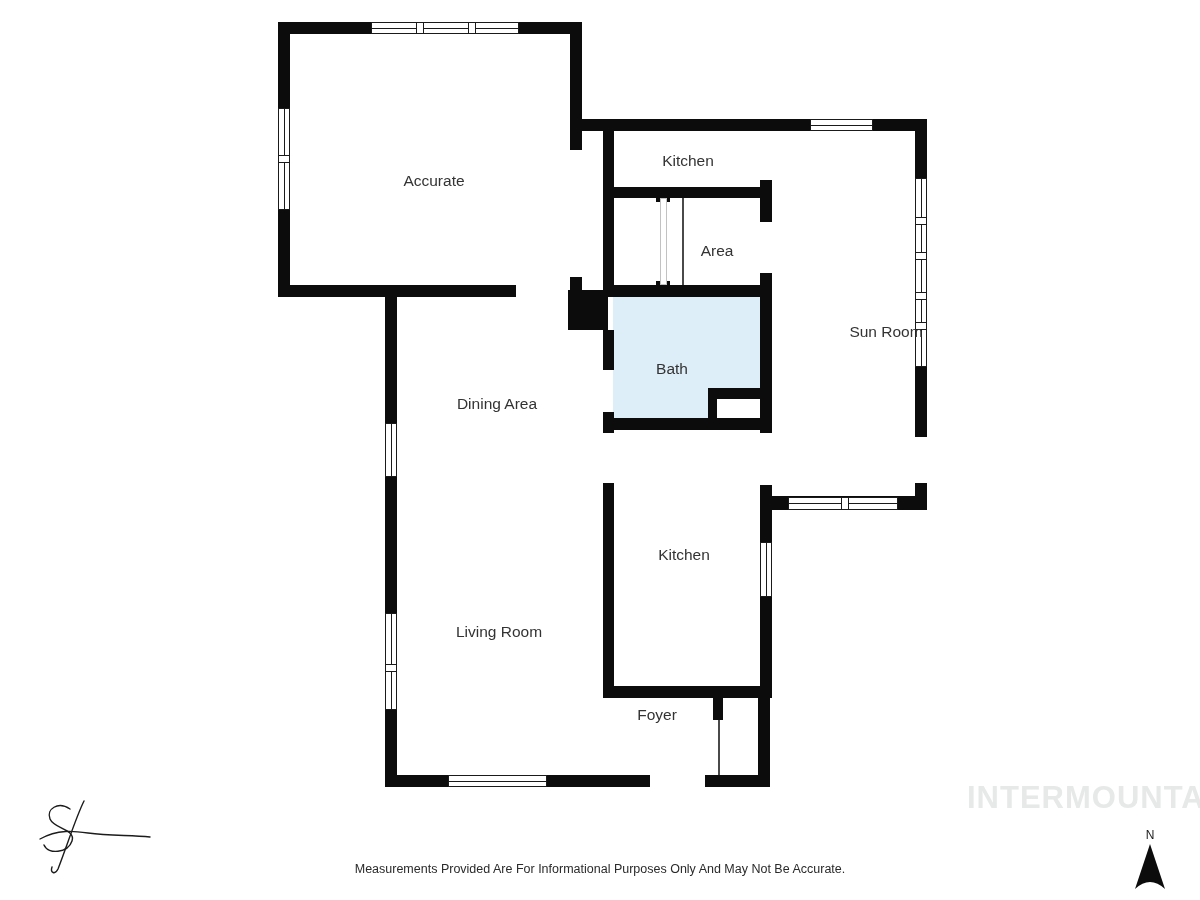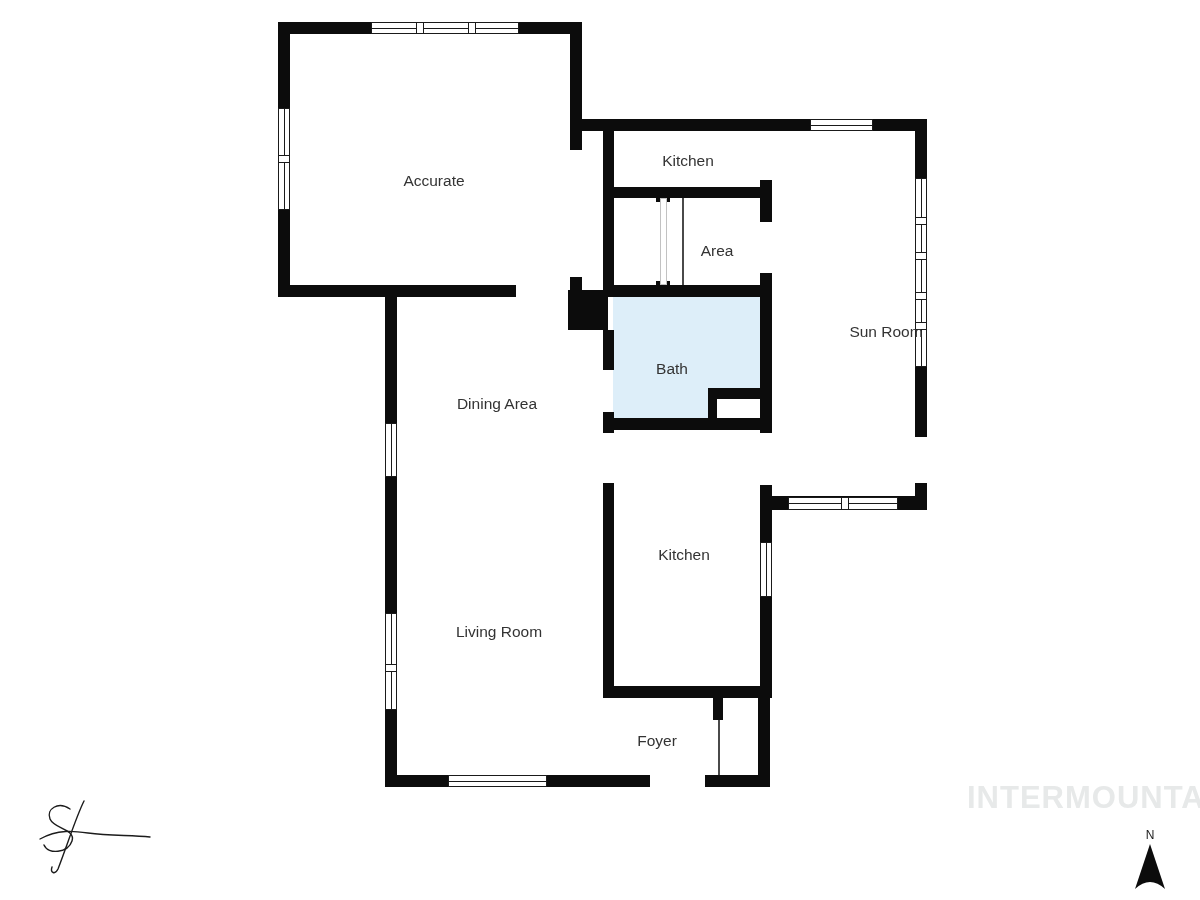--- a/index.html
+++ b/index.html
@@ -108,21 +108,21 @@
   </div>
 
   <div class="room-label" style="left:434px;top:181px;">Accurate</div>
   <div class="room-label" style="left:688px;top:161px;">Kitchen</div>
   <div class="room-label" style="left:717px;top:251px;">Area</div>
   <div class="room-label" style="left:886px;top:332px;">Sun Room</div>
   <div class="room-label" style="left:672px;top:369px;">Bath</div>
   <div class="room-label" style="left:497px;top:404px;">Dining Area</div>
   <div class="room-label" style="left:684px;top:555px;">Kitchen</div>
   <div class="room-label" style="left:499px;top:632px;">Living Room</div>
-  <div class="room-label" style="left:657px;top:741px;">Foyer</div>
+  <div class="room-label" style="left:657px;top:715px;">Foyer</div>
 
   <div class="watermark">INTERMOUNTAIN</div>
 
   <div class="logo">
     <svg width="140" height="85" viewBox="0 0 140 85">
       <g fill="none" stroke="#1c1c1c" stroke-width="1.4" stroke-linecap="round">
         <path d="M52 14 C40 6 28 14 32 24 C36 34 58 34 54 46 C50 58 30 60 26 50"></path>
         <path d="M66 6 C58 22 50 48 40 74 C37 80 32 78 34 72"></path>
         <path d="M22 44 C40 34 56 36 70 38 C92 41 112 40 132 42"></path>
       </g>
@@ -131,14 +131,15 @@
     
   </div>
 
   <div class="north">
     <span class="n-label">N</span>
     <svg width="34" height="46" viewBox="0 0 34 46" style="display:block;margin:0 auto;">
       <path d="M17 0 L32 45 Q17 31 2 45 Z" fill="#0c0c0c"></path>
     </svg>
   </div>
 
+  <div class="disclaimer">Measurements Provided Are For Informational Purposes Only And May Not Be Accurate.</div>
 
 </div>
 
 </body></html>

